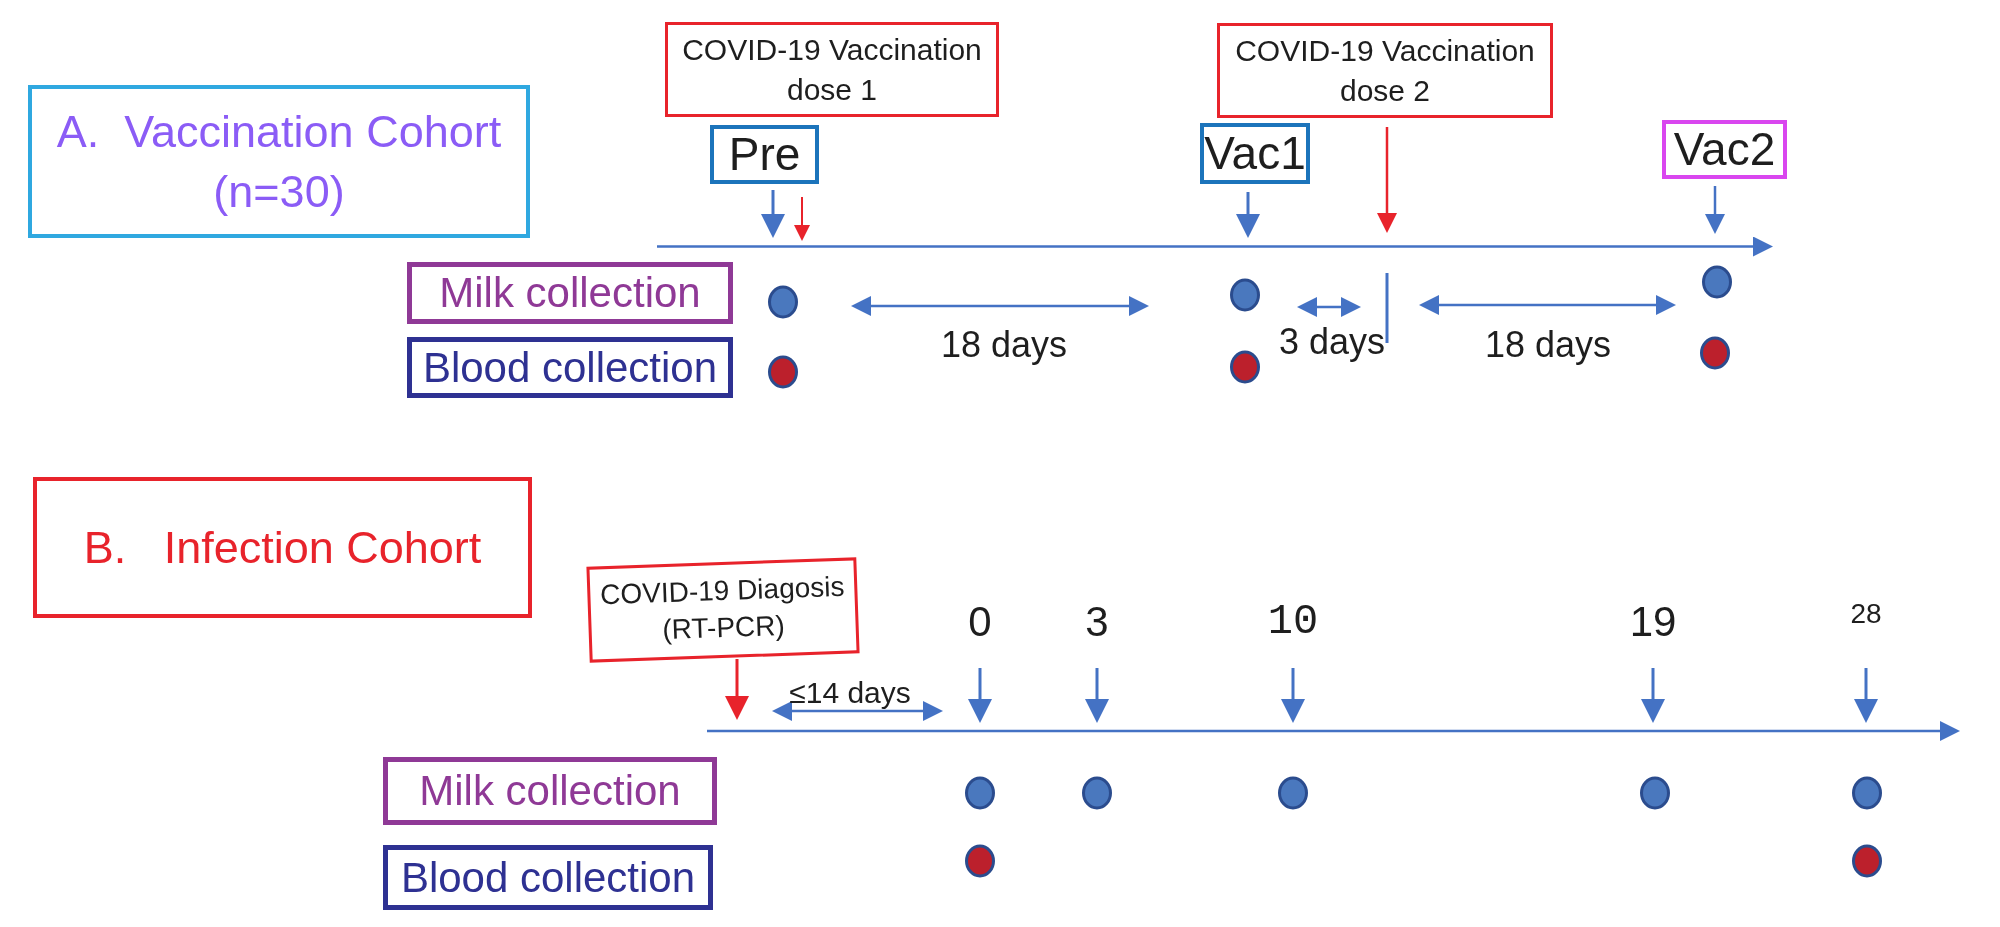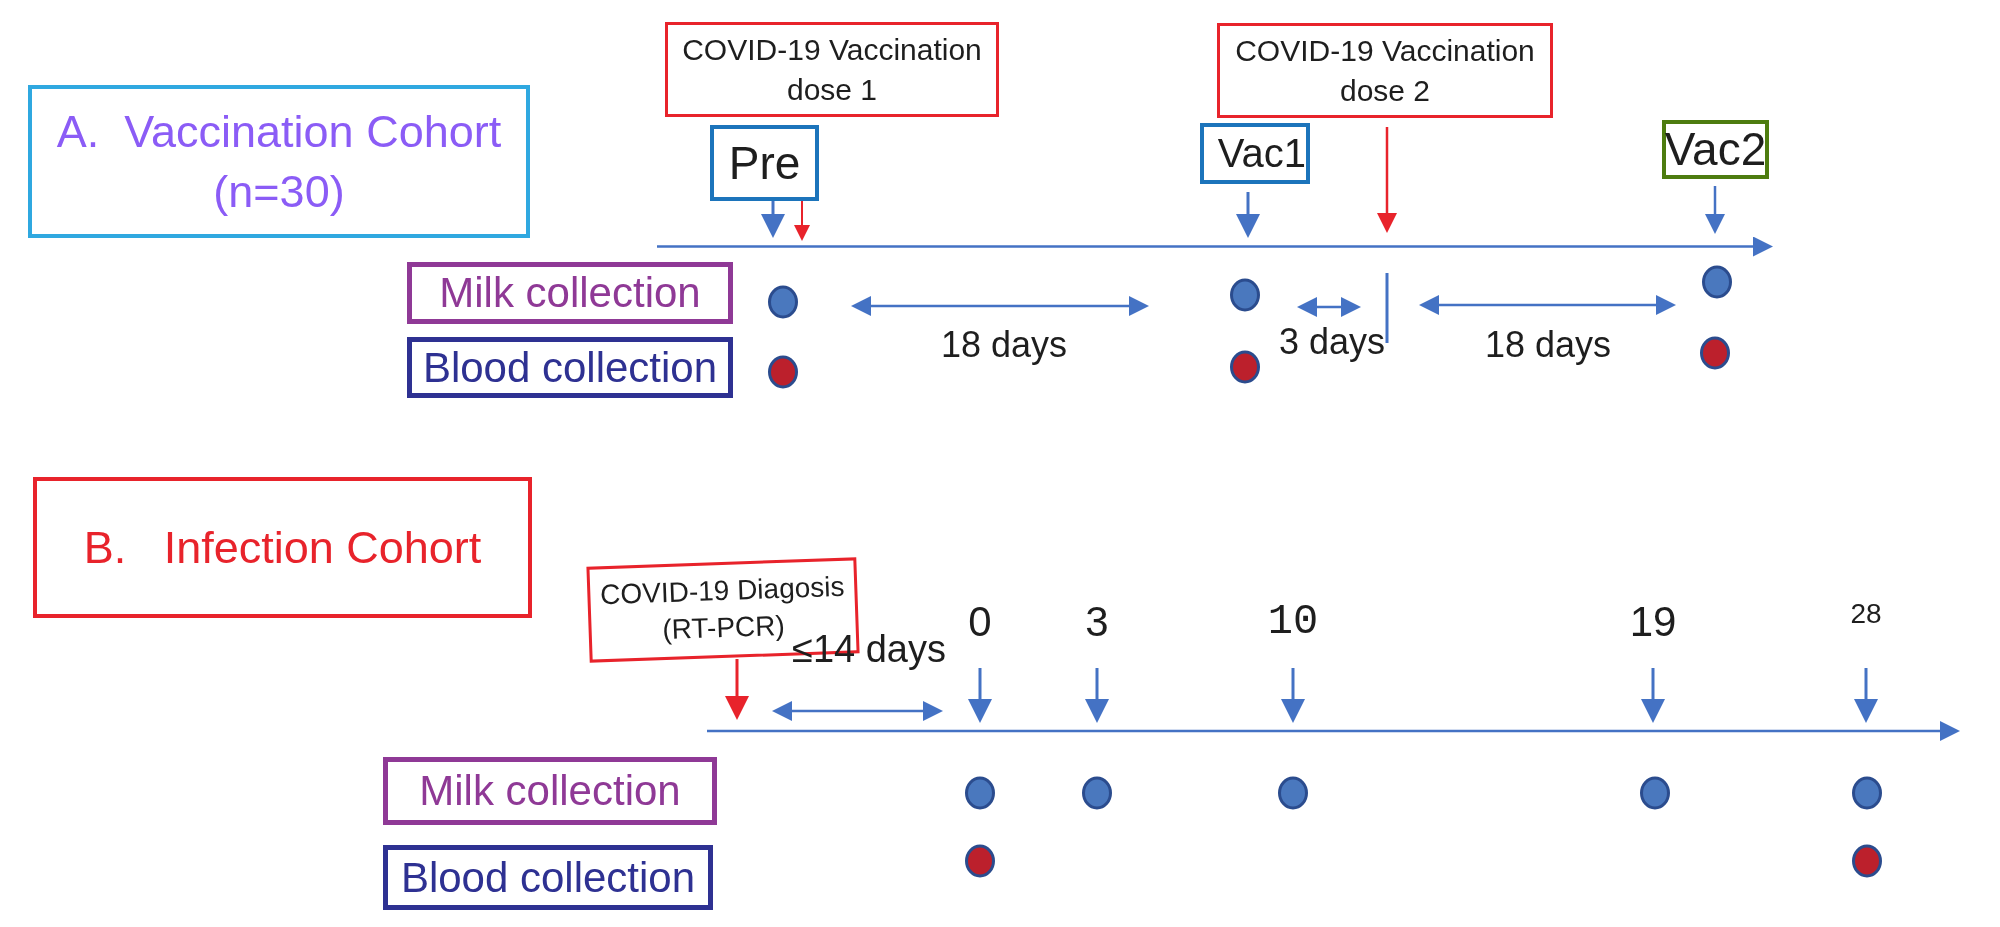--- a/index.html
+++ b/index.html
@@ -86,29 +86,29 @@
   <div class="abs box blk" style="left:665px;top:22px;width:334px;height:95px;border:3px solid #e8232b;font-size:30px;">
     <span>COVID-19 Vaccination</span>
     <span>dose 1</span>
   </div>
 
   <div class="abs box blk" style="left:1217px;top:23px;width:336px;height:95px;border:3px solid #e8232b;font-size:30px;">
     <span>COVID-19 Vaccination</span>
     <span>dose 2</span>
   </div>
 
-  <div class="abs box blk" style="left:710px;top:125px;width:109px;height:76px;border:4px solid #1c74bb;font-size:46px;">
+  <div class="abs box blk" style="left:710px;top:125px;width:109px;height:59px;border:4px solid #1c74bb;font-size:46px;">
     <span>Pre</span>
   </div>
 
-  <div class="abs box blk" style="left:1200px;top:123px;width:110px;height:61px;border:4px solid #1c74bb;font-size:40px;align-items:flex-end;">
+  <div class="abs box blk" style="left:1200px;top:123px;width:110px;height:61px;border:4px solid #1c74bb;font-size:46px;">
     <span>Vac1</span>
   </div>
 
-  <div class="abs box blk" style="left:1662px;top:120px;width:107px;height:59px;border:4px solid #4d7c0f;font-size:46px;">
+  <div class="abs box blk" style="left:1662px;top:120px;width:125px;height:59px;border:4px solid #d946ef;font-size:46px;">
     <span>Vac2</span>
   </div>
 
   <div class="abs box" style="left:407px;top:262px;width:326px;height:62px;border:5px solid #8f3996;color:#8f3996;font-size:42px;">
     <span>Milk collection</span>
   </div>
 
   <div class="abs box" style="left:407px;top:337px;width:326px;height:61px;border:5px solid #2e3192;color:#2e3192;font-size:42px;">
     <span>Blood collection</span>
   </div>
@@ -126,21 +126,21 @@
     <span>(RT-PCR)</span>
   </div>
 
 
   <span class="abs ctr blk" style="left:980px;top:598px;font-size:42px;">0</span>
   <span class="abs ctr blk" style="left:1097px;top:598px;font-size:42px;">3</span>
   <span class="abs ctr blk" style="left:1293px;top:598px;font-size:42px;font-family:Liberation Mono, monospace;">10</span>
   <span class="abs ctr blk" style="left:1653px;top:598px;font-size:42px;">19</span>
   <span class="abs ctr blk" style="left:1866px;top:598px;font-size:28px;">28</span>
 
-  <span class="abs ctr blk" style="left:850px;top:628px;font-size:38px;margin-left:19px;">≤14 days</span>
+  <span class="abs ctr blk" style="left:850px;top:676px;font-size:30px;">≤14 days</span>
 
   <div class="abs box" style="left:383px;top:757px;width:334px;height:68px;border:5px solid #8f3996;color:#8f3996;font-size:42px;">
     <span>Milk collection</span>
   </div>
 
   <div class="abs box" style="left:383px;top:845px;width:330px;height:65px;border:5px solid #2e3192;color:#2e3192;font-size:42px;">
     <span>Blood collection</span>
   </div>
 
 </div>

